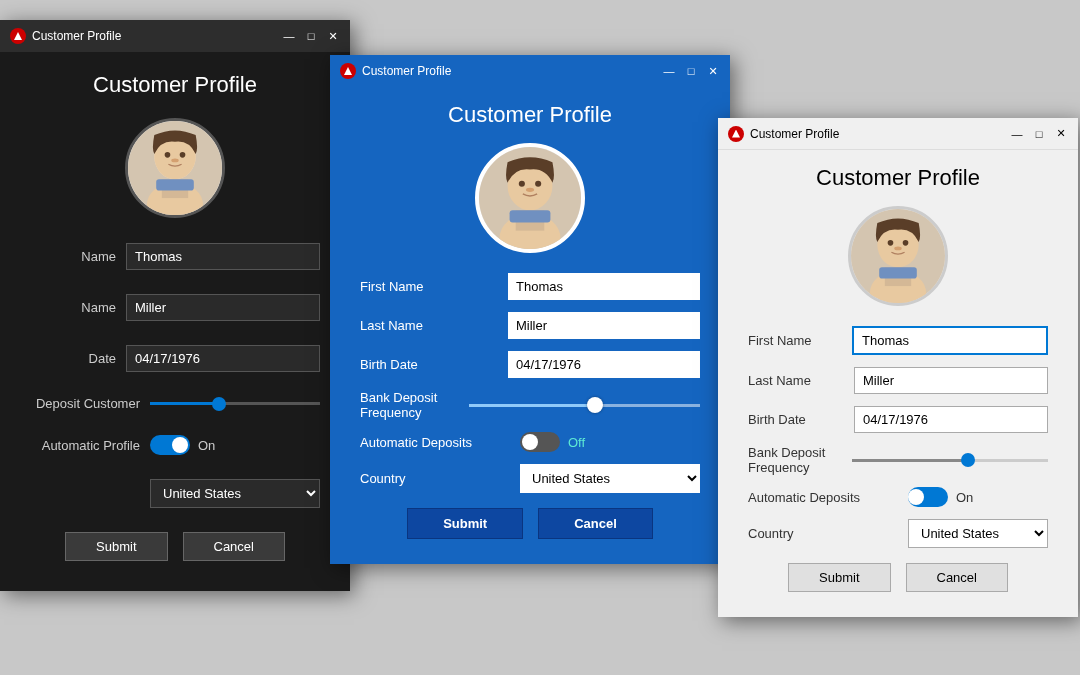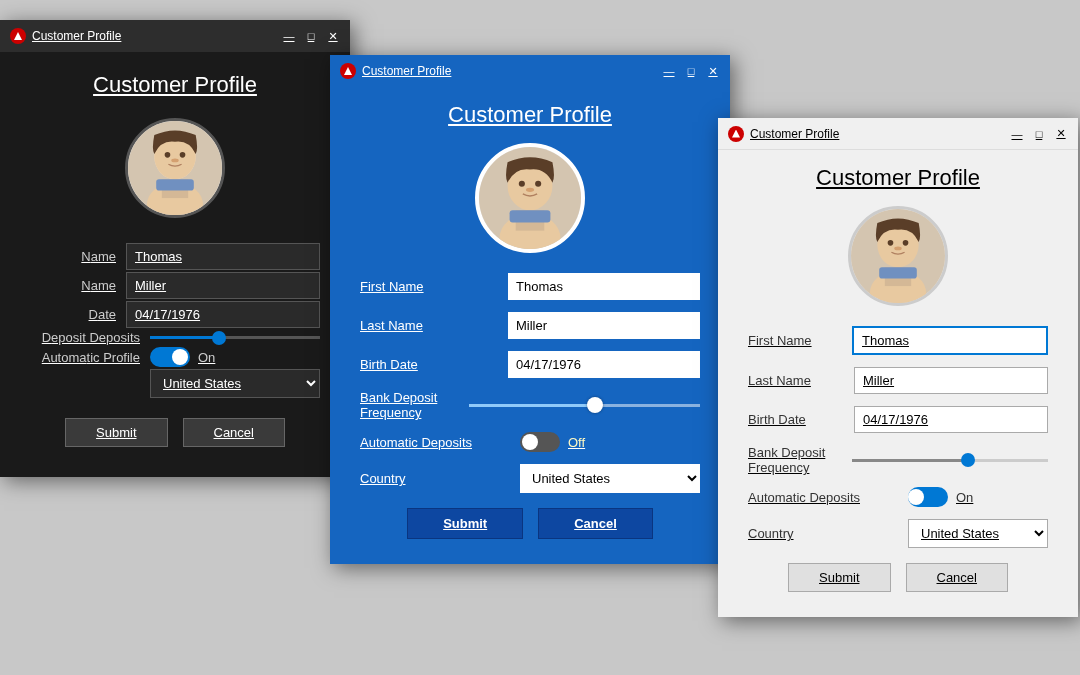--- a/index.html
+++ b/index.html
@@ -10,21 +10,20 @@
       background: #c8c8c8;
       font-family: 'Segoe UI', Arial, sans-serif;
       overflow: hidden;
       position: relative;
     }
 
     
     .window {
       position: absolute;
       box-shadow: 4px 4px 20px rgba(0,0,0,0.5);
-      text-decoration: underline;
     }
 
     .title-bar {
       display: flex;
       align-items: center;
       padding: 6px 10px;
       height: 32px;
     }
 
     .title-bar-icon {
@@ -115,21 +114,21 @@
       overflow: hidden;
       border: 3px solid #555;
       display: flex;
       align-items: center;
       justify-content: center;
     }
 
     .dark-form-row {
       display: flex;
       align-items: center;
-      margin-bottom: 2px;
+      margin-bottom: 24px;
     }
 
     .dark-label {
       width: 120px;
       font-size: 13px;
       color: #cccccc;
       text-align: right;
       padding-right: 10px;
     }
 
@@ -331,21 +330,21 @@
       width: 16px;
       height: 16px;
       border-radius: 50%;
       background: #ffffff;
       cursor: pointer;
       box-shadow: 0 0 3px rgba(0,0,0,0.4);
     }
 
     .toggle-off-label {
       font-size: 13px;
-      color: #fef9c3;
+      color: #5eead4;
     }
 
     .blue-select {
       flex: 1;
       background: #ffffff;
       border: none;
       color: #000000;
       padding: 6px 8px;
       font-size: 13px;
       outline: none;
@@ -558,21 +557,21 @@
     </div>
     <div class="dark-form-row">
       <span class="dark-label">N<span>ame</span></span>
       <input class="dark-input" value="Miller" style="">
     </div>
     <div class="dark-form-row">
       <span class="dark-label">D<span>ate</span></span>
       <input class="dark-input" value="04/17/1976" style="">
     </div>
     <div class="dark-form-row">
-      <span class="dark-label">D<span>eposit Deposits</span></span>
+      <span class="dark-label">D<span>eposit Customer</span></span>
       <div class="dark-slider-container">
         <input type="range" class="dark-slider" min="0" max="100" value="40" style="">
       </div>
     </div>
     <div class="dark-form-row">
       <span class="dark-label">Automa<span>tic Profile</span></span>
       <div class="toggle-container">
         <div class="toggle-switch toggle-on"></div>
         <span class="toggle-label">On</span>
       </div>

